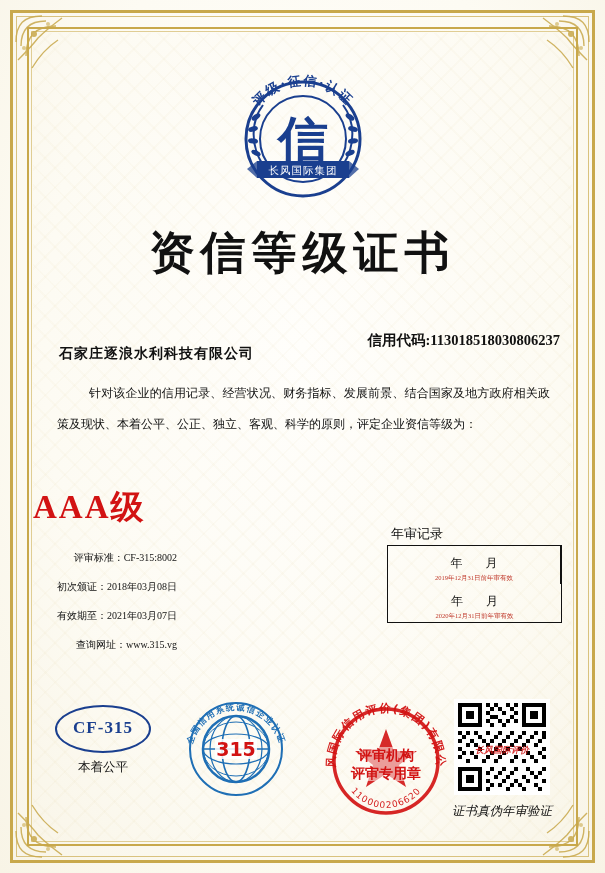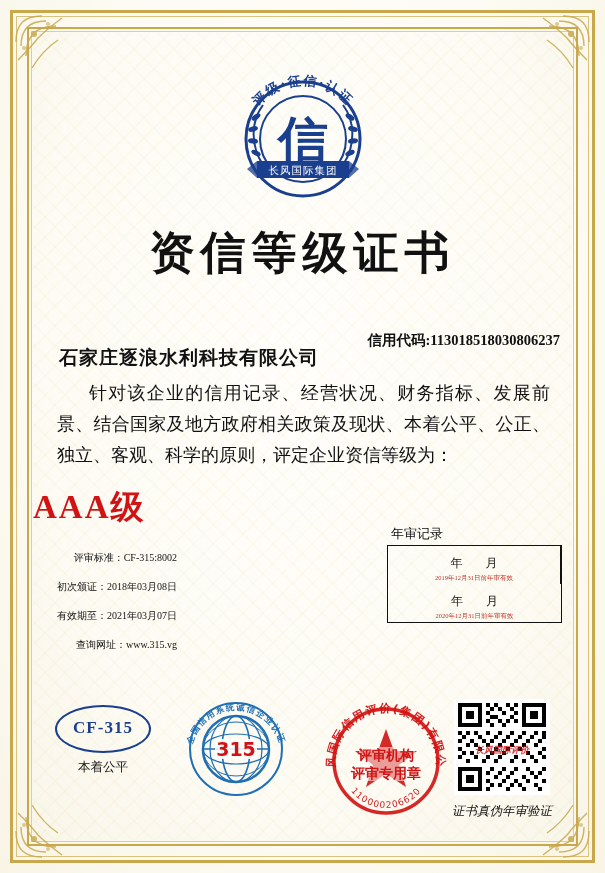--- a/index.html
+++ b/index.html
@@ -108,32 +108,32 @@
     font-size: 14.5px;
     font-weight: bold;
     color: #111;
     letter-spacing: 0px;
   }
 
   .company {
     position: absolute;
     top: 312px;
     left: 26px;
-    font-size: 19px;
+    font-size: 14px;
     font-weight: bold;
     color: #111;
     letter-spacing: 1px;
   }
 
   .body-text {
     position: absolute;
     top: 345px;
     left: 24px;
     right: 22px;
-    font-size: 18px;
+    font-size: 12px;
     line-height: 31px;
     color: #111;
     text-align: justify;
   }
   .body-text p { margin: 0; }
   .body-text .indent { text-indent: 32px; }
 
   .grade {
     position: absolute;
     top: 452px;

